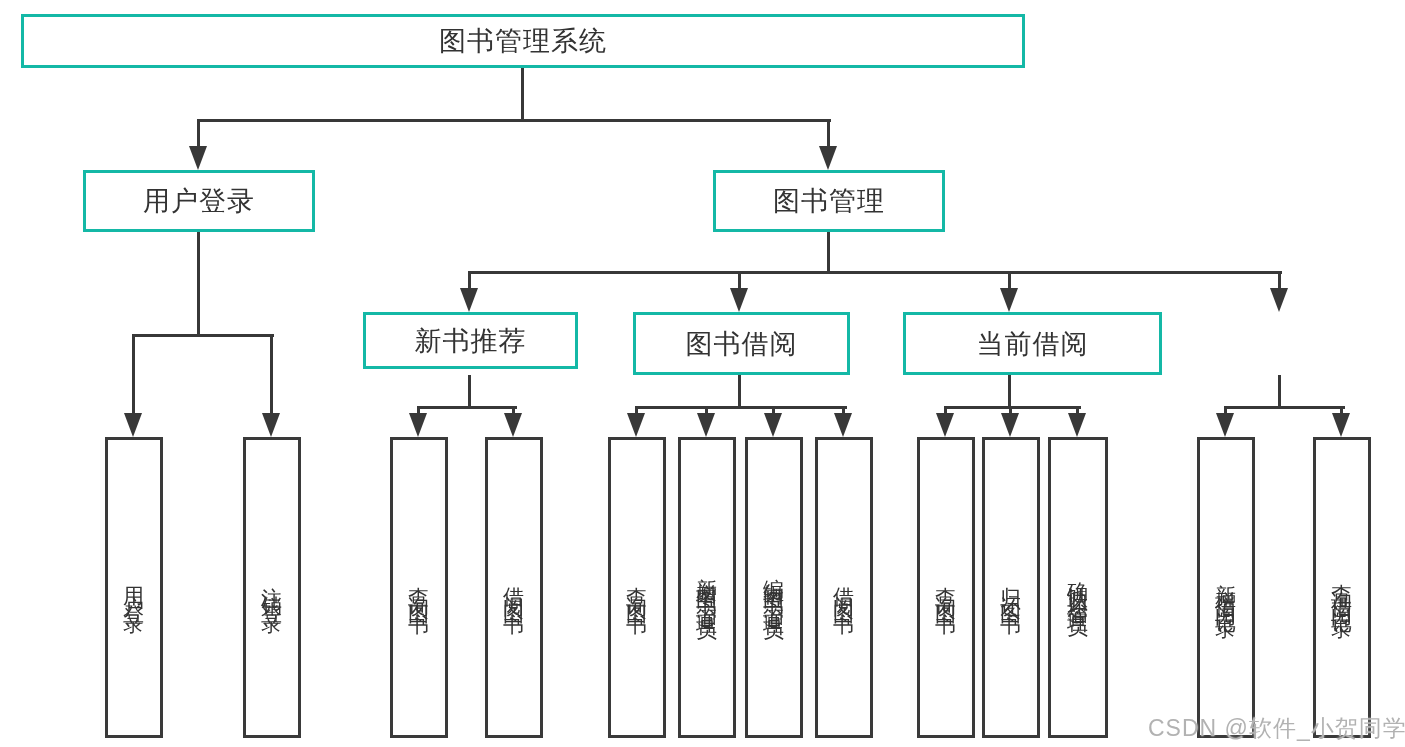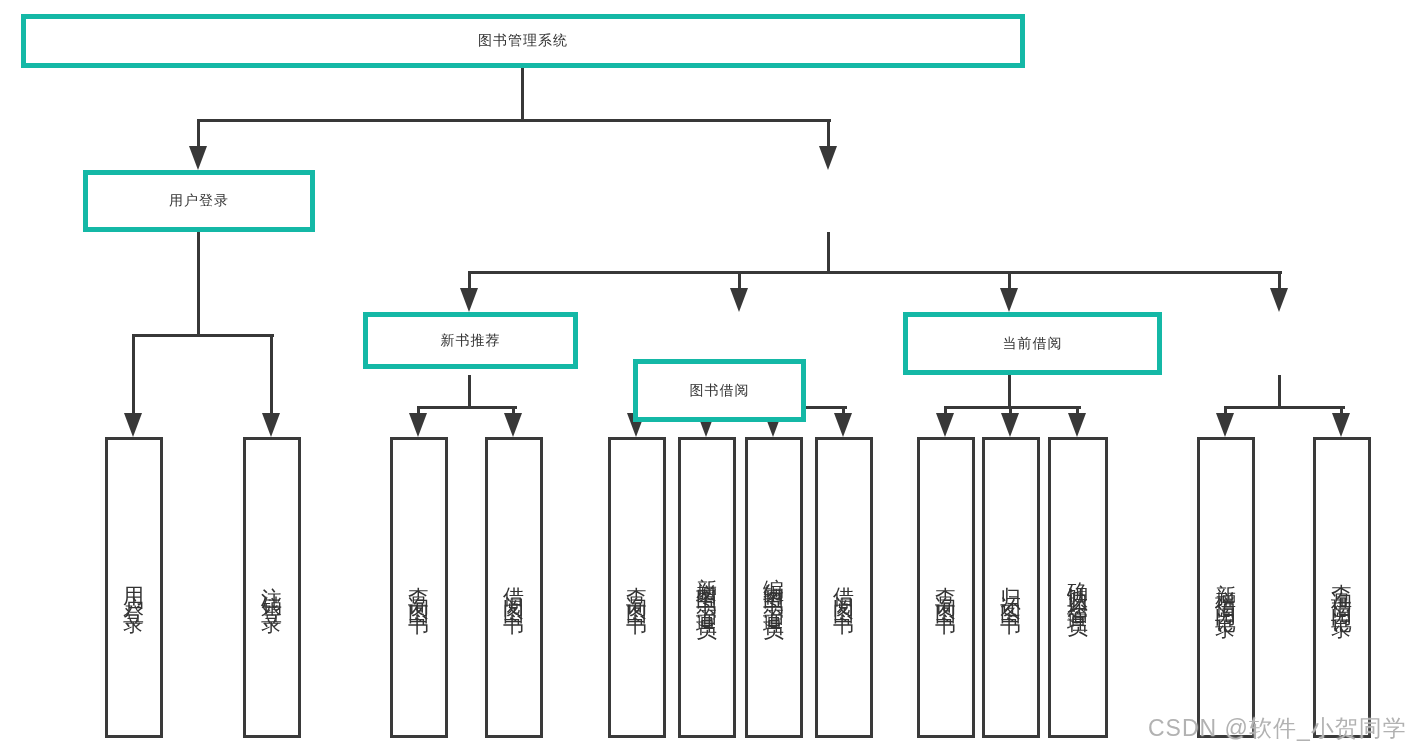--- a/index.html
+++ b/index.html
@@ -7,26 +7,26 @@
     position: relative;
     width: 1405px;
     height: 747px;
     background: #ffffff;
     font-family: "Liberation Sans", "DejaVu Sans", sans-serif;
     overflow: hidden;
   }
   .hbox {
     position: absolute;
     box-sizing: border-box;
-    border: 5px solid #14b8a6;
+    border: 3px solid #14b8a6;
     background: #ffffff;
     display: flex;
     align-items: center;
     justify-content: center;
-    font-size: 14px;
+    font-size: 27px;
     color: #333333;
     letter-spacing: 1px;
     z-index: 2;
   }
   .vbox {
     position: absolute;
     box-sizing: border-box;
     border: 3px solid #3a3a3a;
     background: #ffffff;
     width: 58px;
@@ -77,41 +77,42 @@
   <div class="hbox" style="left:21px;top:14px;width:1004px;height:54px;">图书管理系统</div>
 
   <div class="vline" style="left:521px;top:68px;height:53px;"></div>
   <div class="hline" style="left:197px;top:119px;width:634px;"></div>
   <div class="vline" style="left:197px;top:119px;height:30px;"></div>
   <div class="vline" style="left:827px;top:119px;height:30px;"></div>
   <div class="arrow" style="left:189px;top:146px;"></div>
   <div class="arrow" style="left:819px;top:146px;"></div>
 
   <div class="hbox" style="left:83px;top:170px;width:232px;height:62px;">用户登录</div>
+  <div class="hbox" style="left:713px;top:170px;width:232px;height:62px;">图书管理</div>
 
   <div class="vline" style="left:197px;top:232px;height:105px;"></div>
   <div class="hline" style="left:132px;top:334px;width:142px;"></div>
   <div class="vline" style="left:132px;top:334px;height:82px;"></div>
   <div class="vline" style="left:270px;top:334px;height:82px;"></div>
   <div class="arrow" style="left:124px;top:413px;"></div>
   <div class="arrow" style="left:262px;top:413px;"></div>
 
   <div class="vline" style="left:827px;top:232px;height:42px;"></div>
   <div class="hline" style="left:468px;top:271px;width:814px;"></div>
   <div class="vline" style="left:468px;top:271px;height:20px;"></div>
   <div class="vline" style="left:738px;top:271px;height:20px;"></div>
   <div class="vline" style="left:1008px;top:271px;height:20px;"></div>
   <div class="vline" style="left:1278px;top:271px;height:20px;"></div>
   <div class="arrow" style="left:460px;top:288px;"></div>
   <div class="arrow" style="left:730px;top:288px;"></div>
   <div class="arrow" style="left:1000px;top:288px;"></div>
   <div class="arrow" style="left:1270px;top:288px;"></div>
 
   <div class="hbox" style="left:363px;top:312px;width:215px;height:57px;">新书推荐</div>
-  <div class="hbox" style="left:633px;top:312px;width:173px;height:63px;margin-top:47px;">图书借阅</div>
+  <div class="hbox" style="left:633px;top:312px;width:217px;height:63px;">图书借阅</div>
   <div class="hbox" style="left:903px;top:312px;width:259px;height:63px;">当前借阅</div>
 
   <div class="vline" style="left:468px;top:375px;height:34px;"></div>
   <div class="hline" style="left:417px;top:406px;width:100px;"></div>
   <div class="vline" style="left:417px;top:406px;height:12px;"></div>
   <div class="vline" style="left:512px;top:406px;height:12px;"></div>
   <div class="arrow" style="left:409px;top:413px;"></div>
   <div class="arrow" style="left:504px;top:413px;"></div>
 
   <div class="vline" style="left:738px;top:375px;height:34px;"></div>

